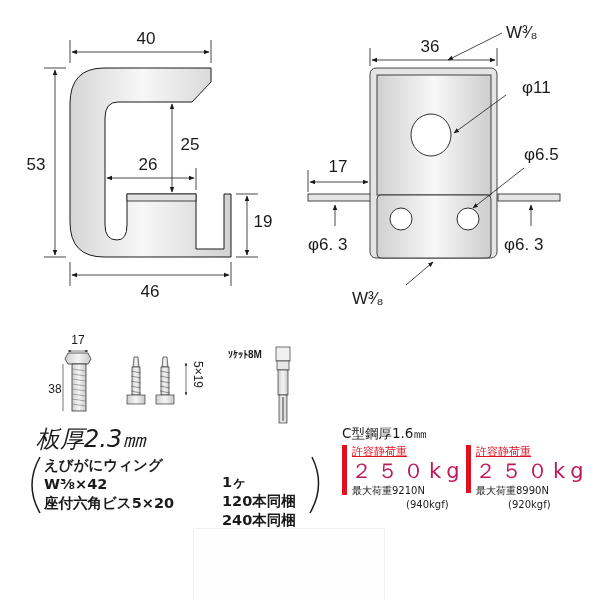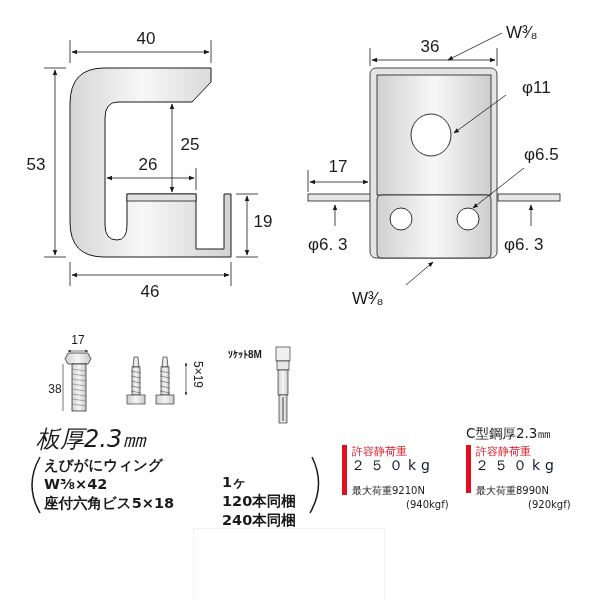--- a/index.html
+++ b/index.html
@@ -5,23 +5,23 @@
     html, body { margin:0; padding:0; background:#ffffff; }
     body { width:600px; height:600px; position:relative; overflow:hidden;
            font-family:"DejaVu Sans", "Liberation Sans", sans-serif; color:#1a1a1a; }
     .abs { position:absolute; }
     svg text { font-family:"Liberation Sans", "DejaVu Sans", sans-serif; fill:#1a1a1a; }
     .dim { font-size:17px; }
     .cn { font-family:"DejaVu Sans", sans-serif; }
     .spec-title { font-size:24px; font-weight:normal; letter-spacing:0px;font-style:italic; }
     .contents { font-size:14.5px; line-height:19px;font-weight:bold; }
     .load-head { font-size:13.5px; }
-    .red { color:#e0101e; }
+    .red { color:#e0101e;text-decoration:underline; }
     .redbar { background:#e0101e; width:5px; }
-    .big-red { font-size:14px; letter-spacing:5px; color:#0f172a; font-weight:normal; }
+    .big-red { font-size:21px; letter-spacing:5px; color:#be185d; font-weight:normal; }
     .small { font-size:10px; }
     .placeholder-box { border:1px solid #f2f2ee; background:#fefefe; }
   </style>
 </head>
 <body>
 
 <svg class="abs" style="left:0;top:0" width="300" height="300">
   <defs>
     <linearGradient id="metal" x1="0" x2="1" y1="0" y2="0">
       <stop offset="0" stop-color="#d6d6d6"></stop>
@@ -188,37 +188,37 @@
 
 <div class="abs spec-title cn" style="left:36px;top:423px">板厚2.3㎜</div>
 
 <svg class="abs" style="left:22px;top:455px" width="300" height="62">
   <path d="M18,2 Q2,30 18,58" fill="none" stroke="#1a1a1a" stroke-width="1.5"></path>
   <path d="M298,2 Q312,30 296,58" fill="none" stroke="#1a1a1a" stroke-width="1.5" transform="translate(-8,0)"></path>
 </svg>
 <div class="abs contents cn" style="left:44px;top:456px;width:170px">
   <div>えびがにウィング</div>
   <div>W³⁄₈×42</div>
-  <div>座付六角ビス5×18</div>
+  <div>座付六角ビス5×20</div>
 </div>
 <div class="abs contents cn" style="left:222px;top:473px;width:90px;">
   <div style="padding-right:16px">1ヶ</div>
   <div>120本同梱</div>
   <div>240本同梱</div>
 </div>
 
 <div class="abs" style="left:342px;top:425px;width:125px;height:90px">
+  <div class="load-head cn" style="position:absolute;left:0;top:0;white-space:nowrap">C型鋼厚1.6㎜</div>
   <div class="redbar" style="position:absolute;left:0;top:20px;height:50px"></div>
   <div class="red cn" style="position:absolute;left:10px;top:19px;font-size:11px">許容静荷重</div>
   <div class="big-red cn" style="position:absolute;left:9px;top:32px;white-space:nowrap">２５０kg</div>
   <div class="small cn" style="position:absolute;left:10px;top:59px;white-space:nowrap">最大荷重9210N</div>
   <div class="small cn" style="position:absolute;left:64px;top:74px;white-space:nowrap">(940kgf)</div>
 </div>
 <div class="abs" style="left:466px;top:425px;width:130px;height:90px">
-  <div class="load-head cn" style="position:absolute;left:0;top:0;white-space:nowrap">C型鋼厚2.3㎜</div>
   <div class="redbar" style="position:absolute;left:0;top:20px;height:48px"></div>
   <div class="red cn" style="position:absolute;left:10px;top:19px;font-size:11px">許容静荷重</div>
   <div class="big-red cn" style="position:absolute;left:9px;top:32px;white-space:nowrap">２５０kg</div>
   <div class="small cn" style="position:absolute;left:10px;top:59px;white-space:nowrap">最大荷重8990N</div>
-  <div class="small cn" style="position:absolute;left:62px;top:74px;white-space:nowrap">(920kgf)</div>
+  <div class="small cn" style="position:absolute;left:42px;top:74px;white-space:nowrap">(920kgf)</div>
 </div>
 
 <div class="abs placeholder-box" style="left:193px;top:528px;width:190px;height:72px"></div>
 
 </body></html>

